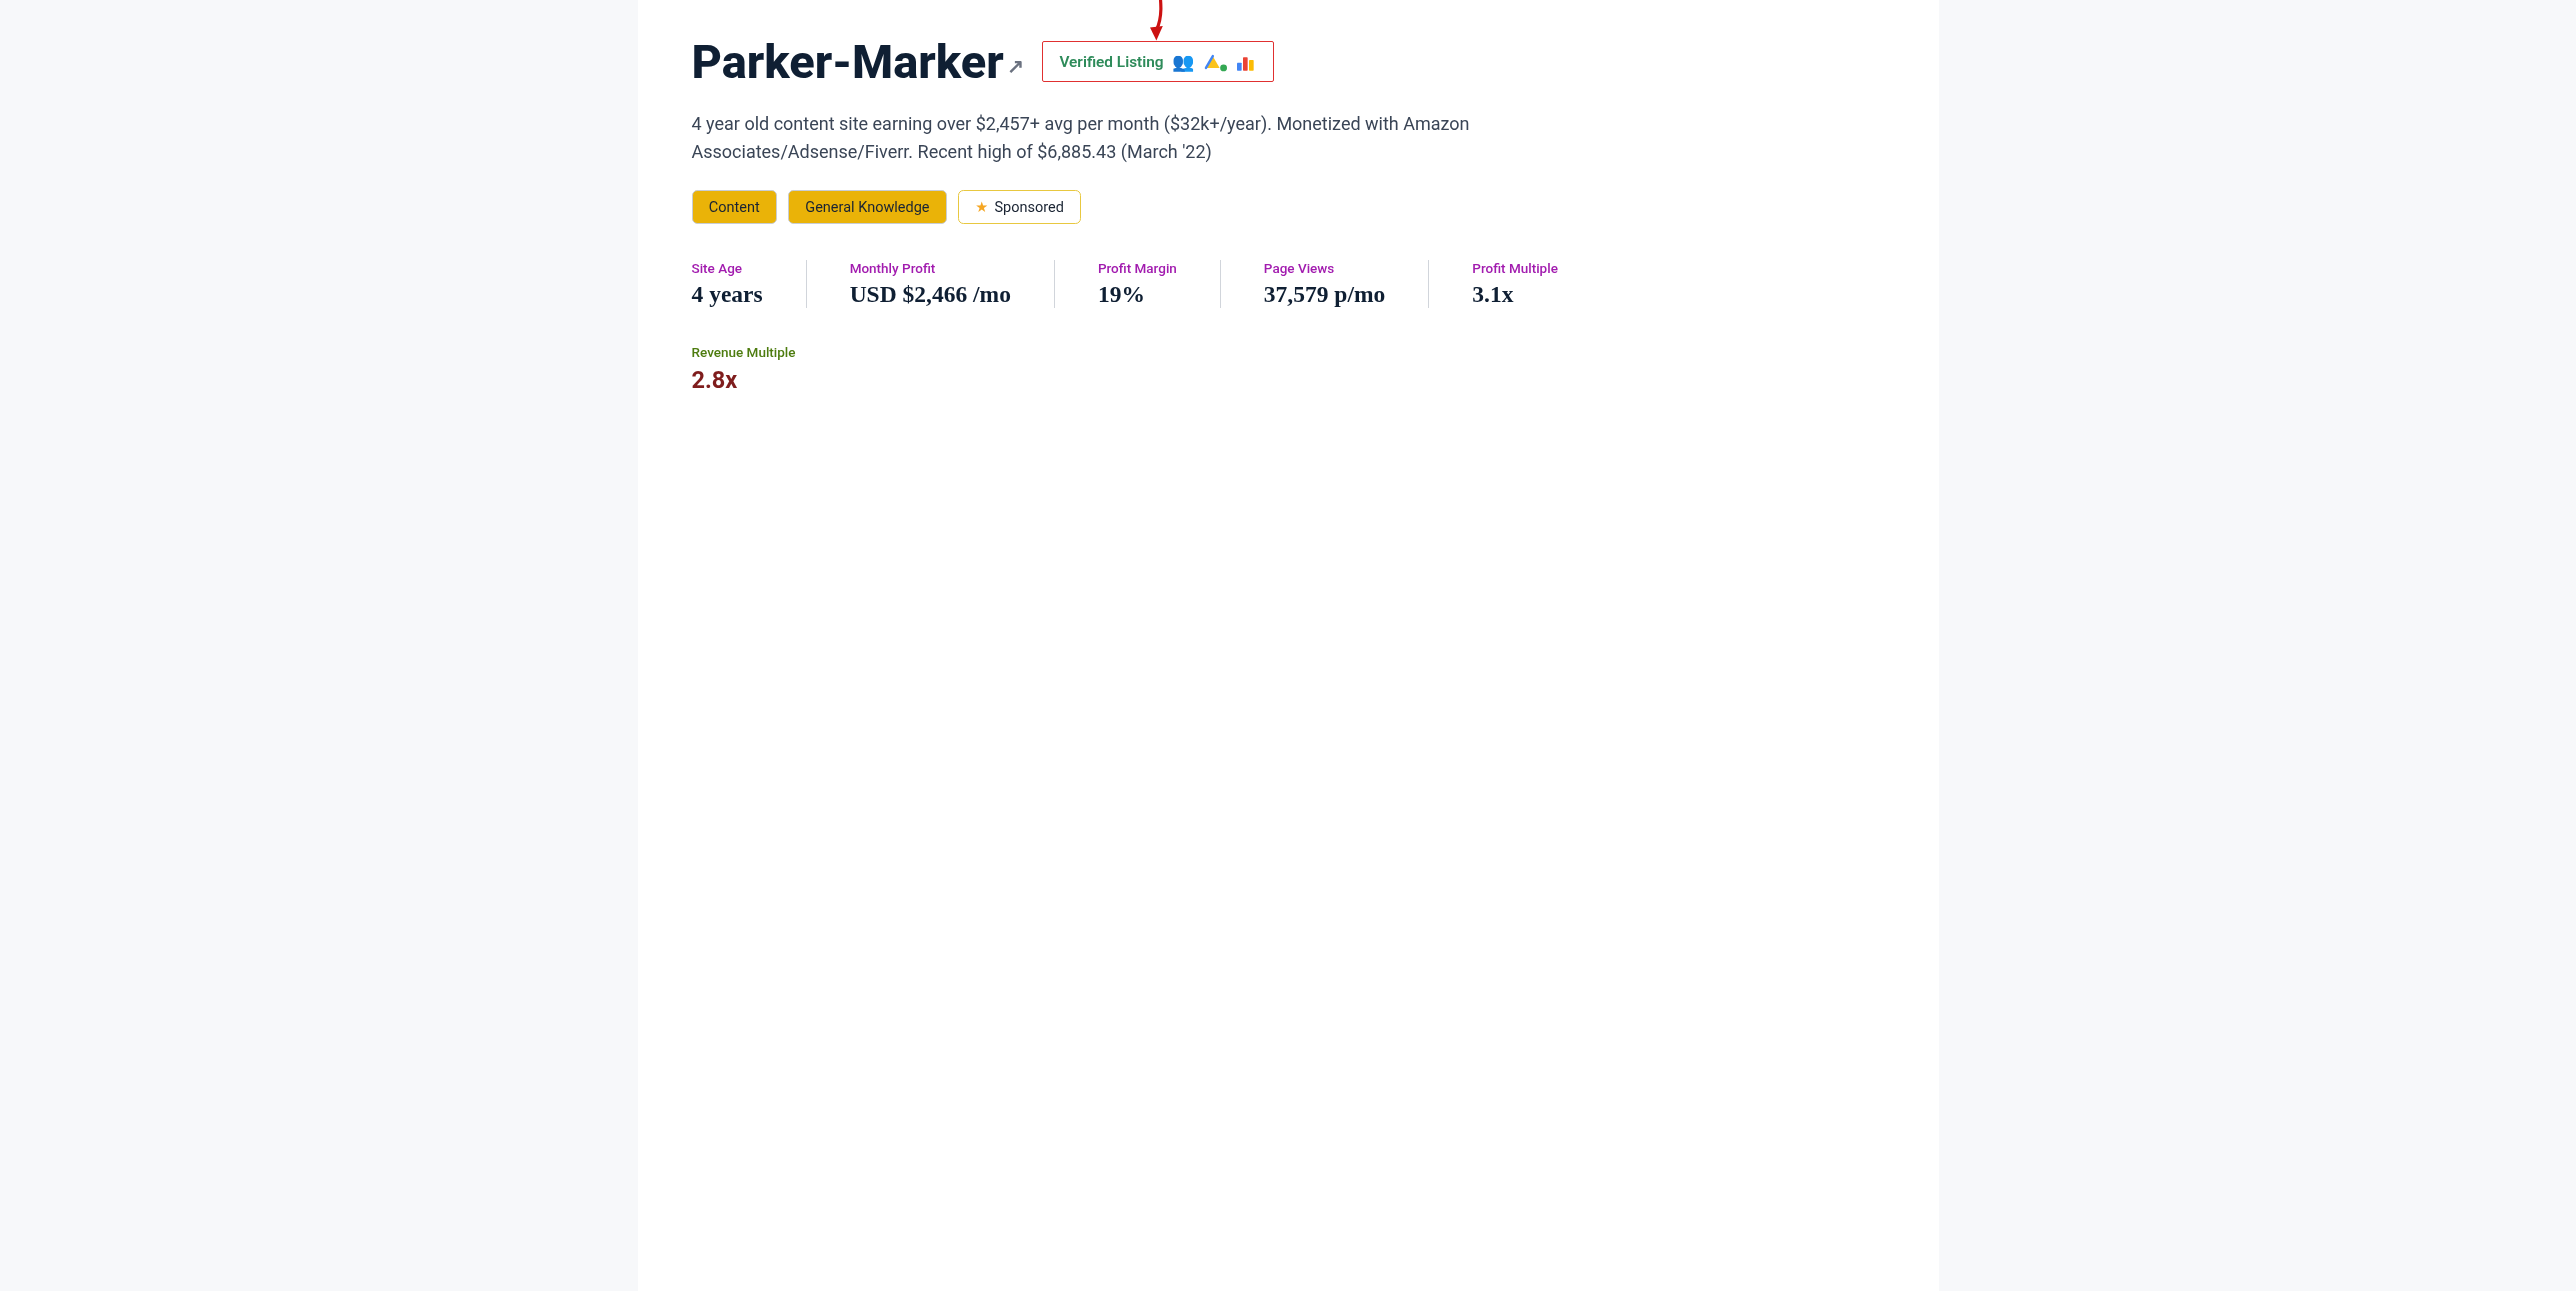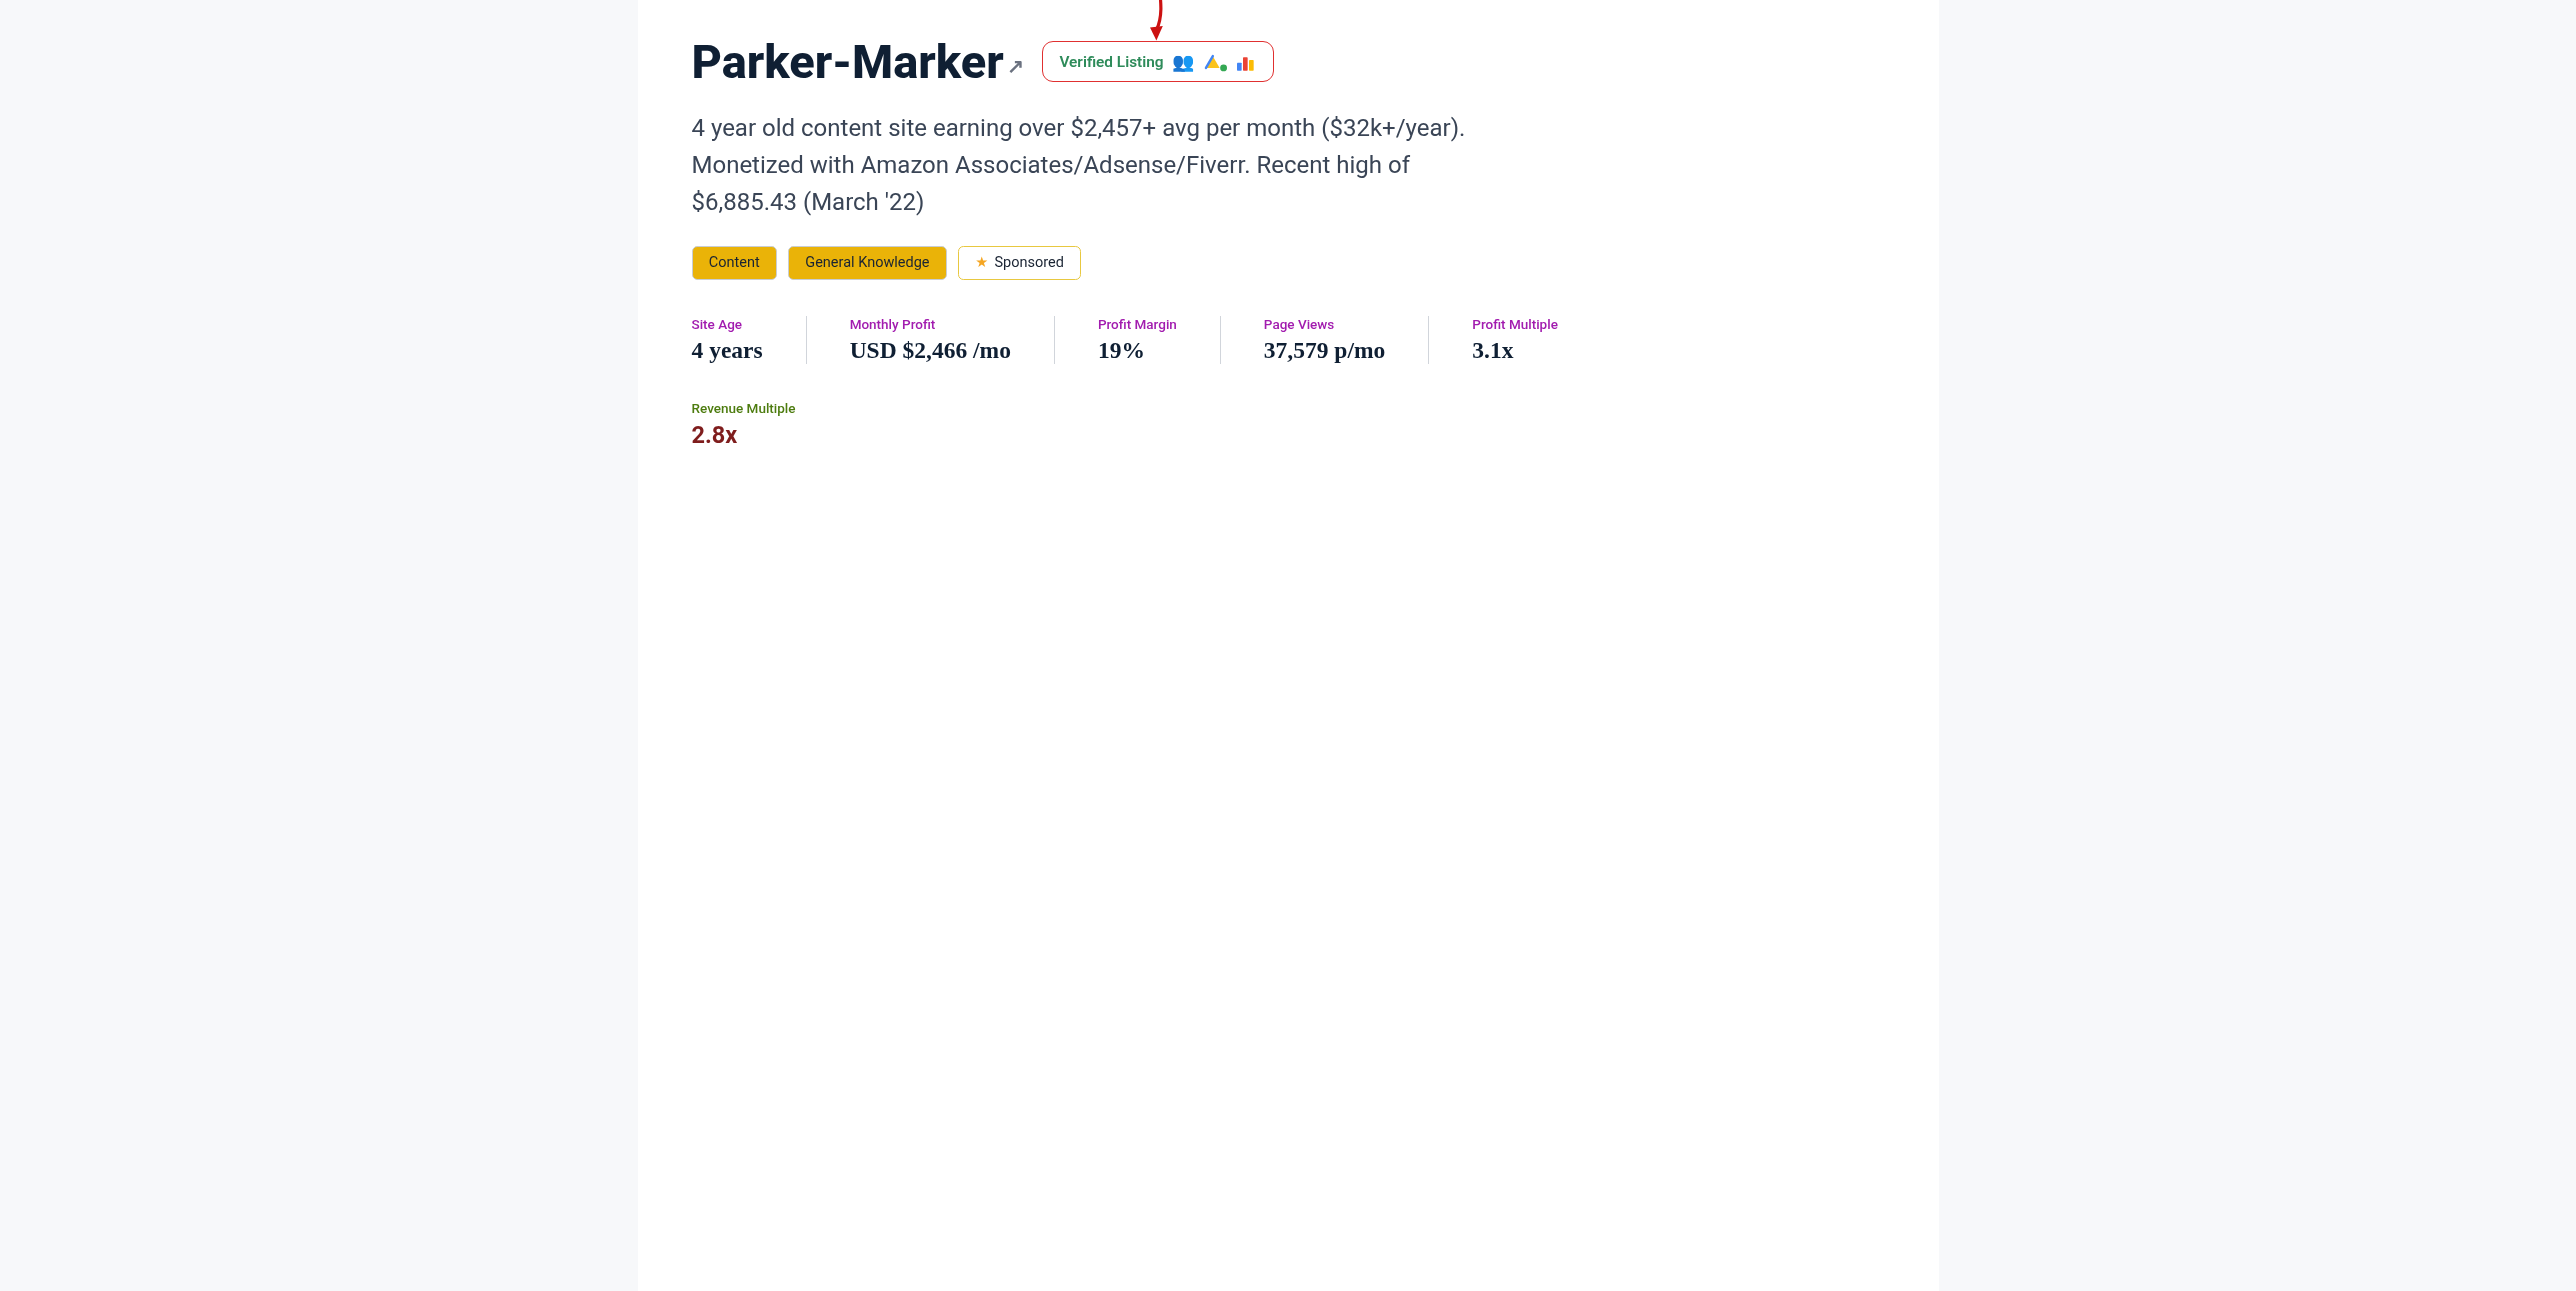--- a/index.html
+++ b/index.html
@@ -100,21 +100,21 @@
       cursor: pointer;
       margin-left: 3.6px;
       vertical-align: middle;
     }
 
     .verified-badge {
       display: flex;
       align-items: center;
       gap: 7.2px;
       border: 1.8px solid #e03030;
-      border-radius: 11px;
+      border-radius: 2px;
       padding: 9px 16.3px;
       font-size: 14.5px;
       color: #2e8b5a;
       font-weight: 600;
       background: #fff;
       position: relative;
       cursor: default;
     }
 
     
@@ -124,21 +124,21 @@
       left: 50%;
       transform: translateX(-27px);
     }
 
     .arrow-svg {
       width: 54px;
       height: 72px;
     }
 
     .description {
-      font-size: 24px;
+      font-size: 18px;
       color: #3a4556;
       line-height: 1.55;
       margin-bottom: 25px;
       max-width: 813px;
       margin-top: 8px;
     }
 
     .tags-row {
       display: flex;
       gap: 11px;

